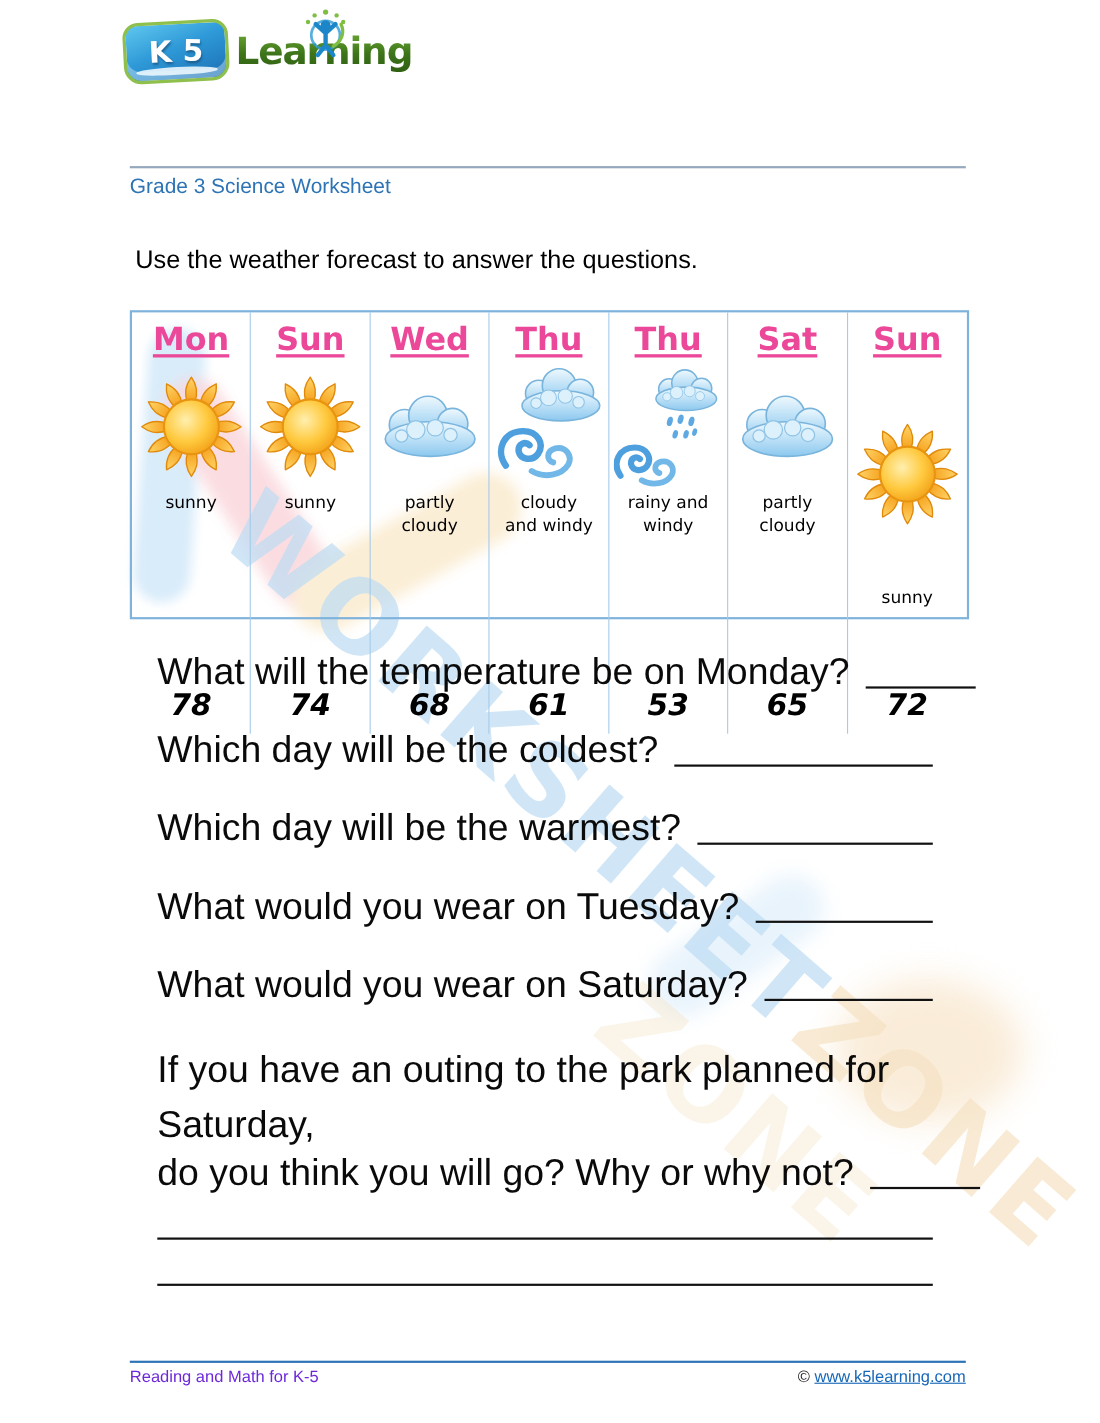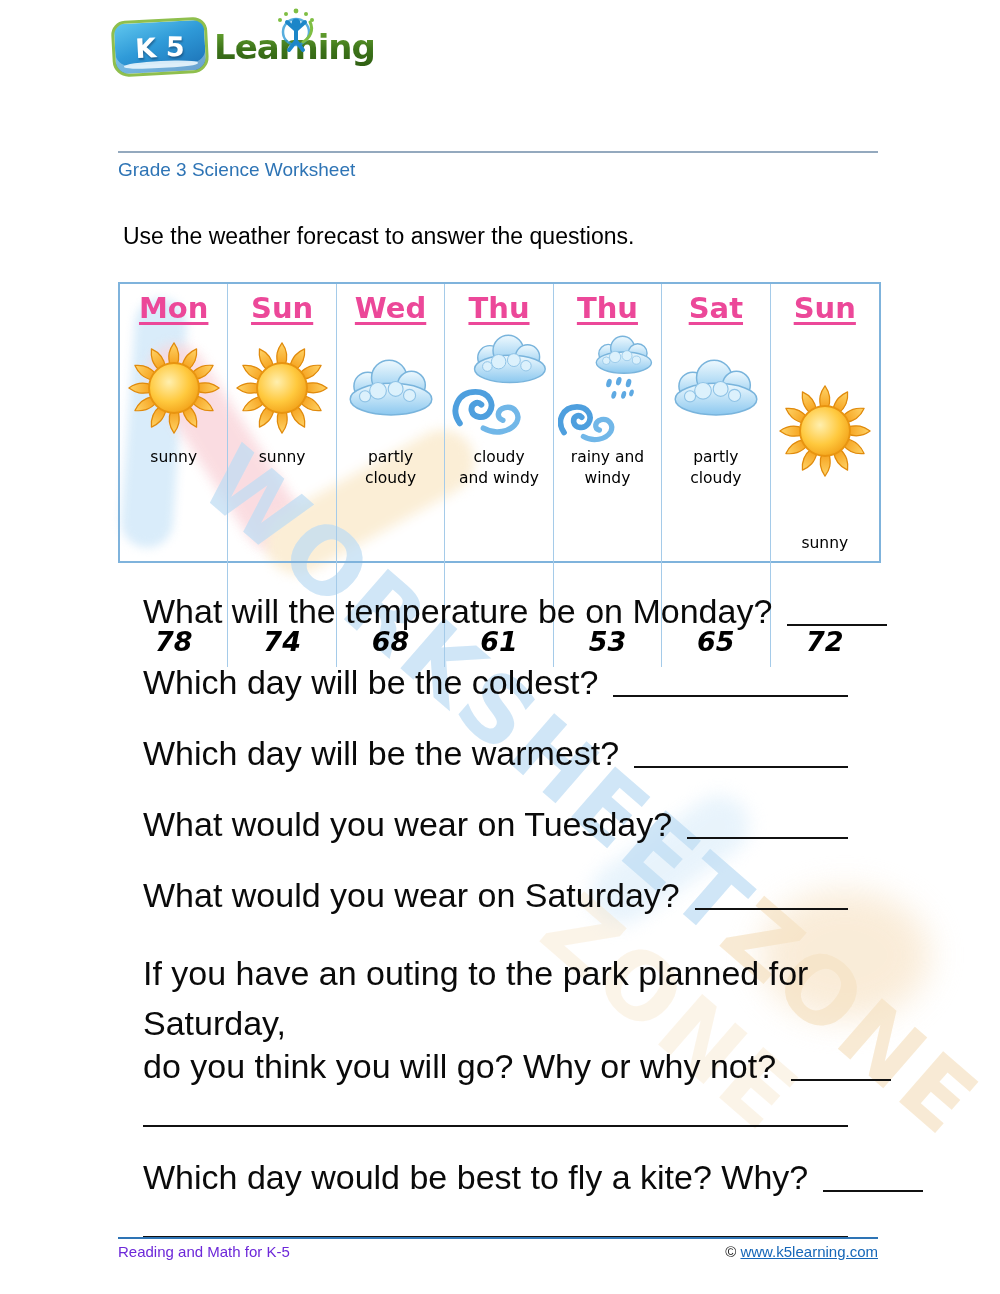--- a/index.html
+++ b/index.html
@@ -455,26 +455,20 @@
         </div>
       </div>
       <div class="question">
         <div class="q-text-line">If you have an outing to the park planned for Saturday,</div>
         <div class="q-last-row">
           <span class="q-text">do you think you will go?  Why or why not?</span>
           <div class="fill-line"></div>
         </div>
       </div>
       <div class="standalone-line"></div>
-      <div class="question">
-        <div class="q-last-row">
-          <span class="q-text">Which day would be best to fly a kite?  Why?</span>
-          <div class="fill-line"></div>
-        </div>
-      </div>
       <div class="standalone-line"></div>
     </div>
 
   <div class="footer-rule"></div>
   <div class="footer-row">
     <span class="footer-left">Reading and Math for K-5</span>
     <span class="footer-right"><span>©</span> <a href="#" class="footer-link">www.k5learning.com</a></span>
   </div>
 </div>
 

